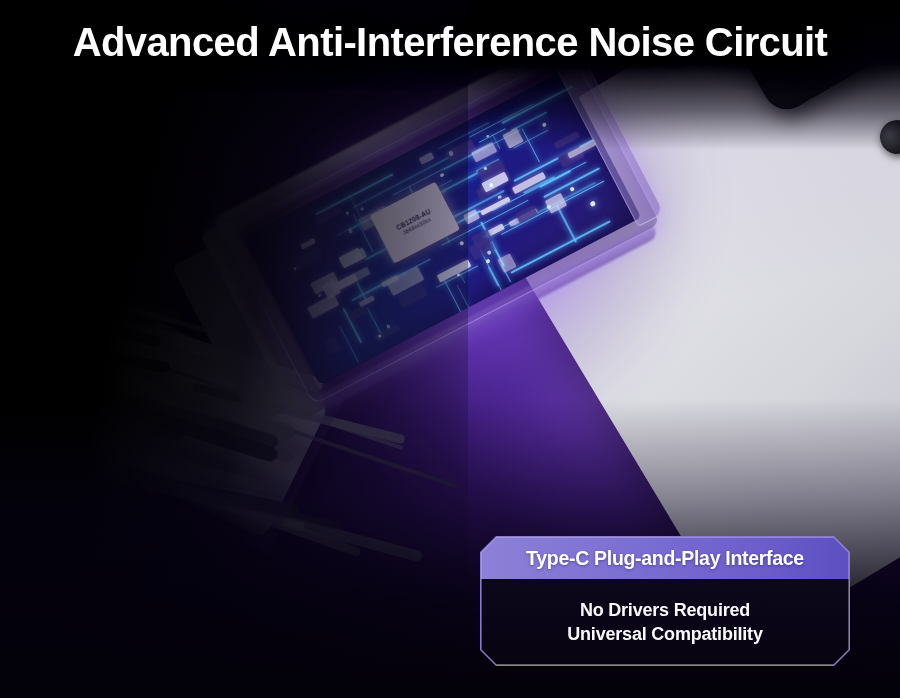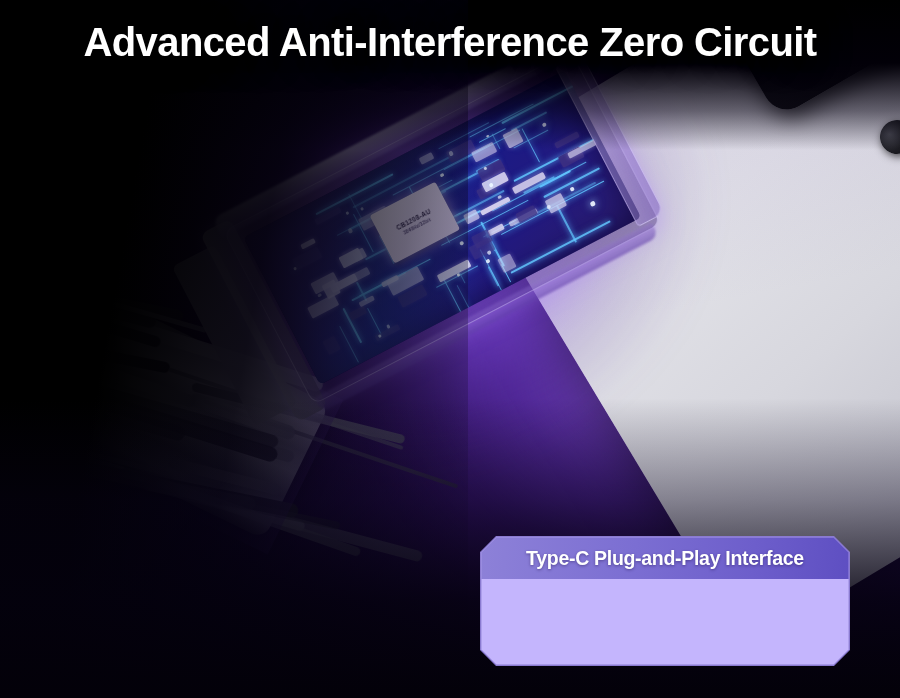--- a/index.html
+++ b/index.html
@@ -177,21 +177,21 @@
   .callout{
     position:absolute; left:480px; top:536px; width:370px; height:130px;
     -webkit-clip-path:polygon(16px 0, calc(100% - 16px) 0, 100% 16px, 100% calc(100% - 16px), calc(100% - 16px) 100%, 16px 100%, 0 calc(100% - 16px), 0 16px);
     clip-path:polygon(16px 0, calc(100% - 16px) 0, 100% 16px, 100% calc(100% - 16px), calc(100% - 16px) 100%, 16px 100%, 0 calc(100% - 16px), 0 16px);
     background:#8a7ad0;
   }
   .callout-inner{
     position:absolute; inset:1.4px;
     -webkit-clip-path:polygon(15px 0, calc(100% - 15px) 0, 100% 15px, 100% calc(100% - 15px), calc(100% - 15px) 100%, 15px 100%, 0 calc(100% - 15px), 0 15px);
     clip-path:polygon(15px 0, calc(100% - 15px) 0, 100% 15px, 100% calc(100% - 15px), calc(100% - 15px) 100%, 15px 100%, 0 calc(100% - 15px), 0 15px);
-    background:#c4b5fd;
+    background:#e5e5e5;
     display:flex; flex-direction:column;
   }
   .callout-head{
     height:42px; flex:none; display:flex; align-items:center; justify-content:center;
     background:linear-gradient(95deg,#8d81d8 0%, #7b6ed2 42%, #6d5ecb 74%, #5e4fc2 100%);
   }
   .callout-head span{
     font-size:19.5px; font-weight:700; color:#fff; letter-spacing:-.3px; white-space:nowrap;
     text-shadow:0 1px 3px rgba(30,16,70,.45);
   }
@@ -396,23 +396,27 @@
     </div>
     <div class="conn-shell-top"></div>
     <div class="conn-shell-bot"></div>
     <div class="conn-tip"></div>
   </div>
 
   <div class="bg-top-dark"></div>
   <div class="bg-left-dark"></div>
   <div class="bg-bottom-dark"></div>
 
-  <div class="headline">Advanced Anti-Interference Zero Circuit</div>
+  <div class="headline">Advanced Anti-Interference Noise Circuit</div>
 
   <div class="callout">
     <div class="callout-inner">
       <div class="callout-head">
         <span>Type-C Plug-and-Play Interface</span>
       </div>
+      <div class="callout-body">
+        <span>No Drivers Required</span>
+        <span>Universal Compatibility</span>
+      </div>
     </div>
   </div>
 
 </div>
 
 </body></html>

